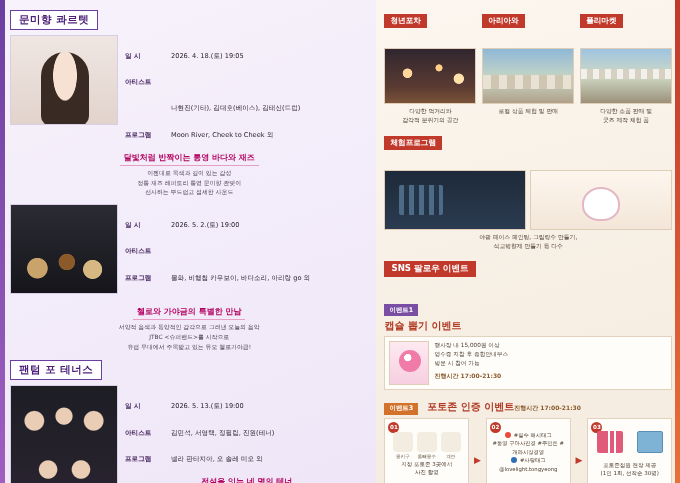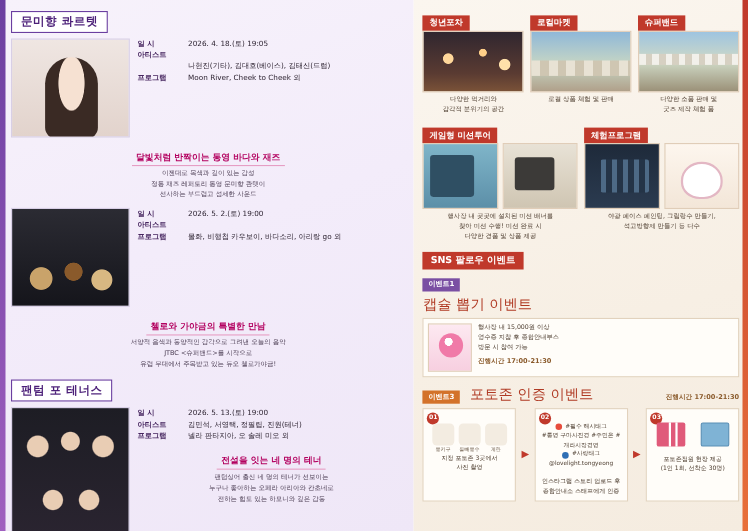--- a/index.html
+++ b/index.html
@@ -40,21 +40,21 @@
   .row { display:flex; gap:7px; }
   .photo {
     width: 108px; height: 90px;
     border: 1px solid #d8cfe6;
     background:#cfc6da;
     overflow:hidden;
     position:relative;
     flex: 0 0 auto;
   }
   .info { flex:1; min-width:0; }
-  .kv { display:flex; font-size:6.6px; line-height:1.55; color:#2c2230; }
+  .kv { display:flex; font-size:6.6px; line-height:1.55; color:#2c2230;margin-top:16px; }
   .kv .k { width:46px; flex:0 0 46px; font-weight:bold; color:#46255f; }
   .kv .v { flex:1; }
   .highlight {
     margin-top:5px;
     text-align:center;
   }
   .hl-title {
     display:inline-block;
     font-size:8px; font-weight:bold; color:#b3005f;
     border-bottom:1.2px solid #e69ec4;
@@ -89,21 +89,21 @@
     background: linear-gradient(165deg,#fbf6ef 0%, #f7efe4 60%, #f5ece0 100%);
     padding: 8px 8px 6px 8px;
     position:relative;
   }
   .right:before{
     content:""; position:absolute; right:0; top:0; width:5px; height:483px;
     background: linear-gradient(180deg,#c0392b,#e8703a);
   }
   .r-title {
     display:inline-block; font-size:8.6px; font-weight:bold; color:#fff;
-    background:#c0392b; padding:2px 7px; margin-bottom:0;
+    background:#c0392b; padding:2px 7px; margin-bottom:20px;
   }
   .r-title.sm { font-size:7.6px; padding:2px 6px; }
   .cards3 { display:flex; gap:6px; }
   .card { flex:1; }
   .card-img {
     width:100%; height:56px; border:1px solid #e0cdb8; overflow:hidden; position:relative;
   }
   .cap { font-size:5.8px; line-height:1.5; color:#4a3a2c; text-align:center; margin-top:3px; }
 
   .i-night { background: linear-gradient(180deg,#30262f 0%, #5a3b32 70%, #7a5238 100%); }
@@ -135,21 +135,21 @@
 
   .sns { margin-top:5px; }
   .ev-grid { display:flex; gap:6px; margin-bottom:5px; }
   .ev-col { flex:1; }
   .ev-badge {
     display:inline-block; font-size:6.4px; font-weight:bold; color:#fff;
     background:#2f6fb5; padding:1.5px 5px; margin-bottom:3px;
   }
   .ev-badge.p { background:#7a4fa3; }
   .ev-badge.o { background:#d3722a; }
-  .ev-head { font-size:13px; font-weight:normal; color:#b03a24; margin-bottom:3px; }
+  .ev-head { font-size:10px; font-weight:bold; color:#b03a24; margin-bottom:3px; }
   .ev-box {
     border:1px solid #e2d2bd; background:#fffdf9; padding:4px;
     display:flex; gap:5px; align-items:flex-start;
   }
   .ev-thumb { width:40px; height:44px; flex:0 0 40px; border:1px solid #e0cdb8; position:relative; overflow:hidden; }
   .i-gacha { background: linear-gradient(180deg,#fde9f1 0%, #f7cfe0 100%); }
   .i-gacha:after{ content:""; position:absolute; left:9px; top:8px; width:22px; height:22px; border-radius:50%;
      background: radial-gradient(circle at 40% 35%, #fff 0 18%, #f07aa8 20% 100%); }
   .i-kiosk { background: linear-gradient(180deg,#e9eef2 0%, #cfd8de 100%); }
   .i-kiosk:after{ content:""; position:absolute; left:11px; top:7px; width:18px; height:26px;
@@ -280,40 +280,32 @@
 
   <div class="right">
 
     <div class="cards3">
       <div class="card">
         <div class="r-title sm">청년포차</div>
         <div class="card-img i-night"></div>
         <div class="cap">다양한 먹거리와<br>감각적 분위기의 공간</div>
       </div>
       <div class="card">
-        <div class="r-title sm">로컬마켓</div>
+        <div class="r-title sm">아리아와</div>
         <div class="card-img i-market"></div>
         <div class="cap">로컬 상품 체험 및 판매</div>
       </div>
       <div class="card">
-        <div class="r-title sm">슈퍼밴드</div>
+        <div class="r-title sm">플리마켓</div>
         <div class="card-img i-flea"></div>
         <div class="cap">다양한 소품 판매 및<br>굿즈 제작 체험 품</div>
       </div>
     </div>
 
     <div class="cards2" style="margin-top:6px;">
-      <div class="card">
-        <div class="r-title sm">게임형 미션투어</div>
-        <div style="display:flex;gap:4px;">
-          <div class="card-img2 i-game"></div>
-          <div class="card-img2 i-game2"></div>
-        </div>
-        <div class="cap">행사장 내 곳곳에 설치된 미션 배너를<br>찾아 미션 수행! 미션 완료 시<br>다양한 경품 및 상품 제공</div>
-      </div>
       <div class="card">
         <div class="r-title sm">체험프로그램</div>
         <div style="display:flex;gap:4px;">
           <div class="card-img2 i-prog"></div>
           <div class="card-img2 i-prog2"></div>
         </div>
         <div class="cap">야광 페이스 페인팅, 그림랑수 만들기,<br>석고방향제 만들기 등 다수</div>
       </div>
     </div>
 
@@ -327,21 +319,21 @@
           <div class="ev-box">
             <div class="ev-thumb i-gacha"></div>
             <div>
               <div class="ev-text">행사장 내 15,000원 이상<br>영수증 지참 후 종합안내부스<br>방문 시 참여 가능</div>
               <div class="ev-time">진행시간 17:00-21:30</div>
             </div>
           </div>
         </div>
       </div>
 
-      <div style="display:flex;justify-content:space-between;align-items:center;">
+      <div style="display:flex;align-items:center;">
         <div>
           <span class="ev-badge o">이벤트3</span>
           <span class="ev-head" style="display:inline-block;margin-left:4px;">포토존 인증 이벤트</span>
         </div>
         <div class="ev-time">진행시간  17:00-21:30</div>
       </div>
 
       <div class="steps">
         <div class="step">
           <div class="step-no">01</div>

